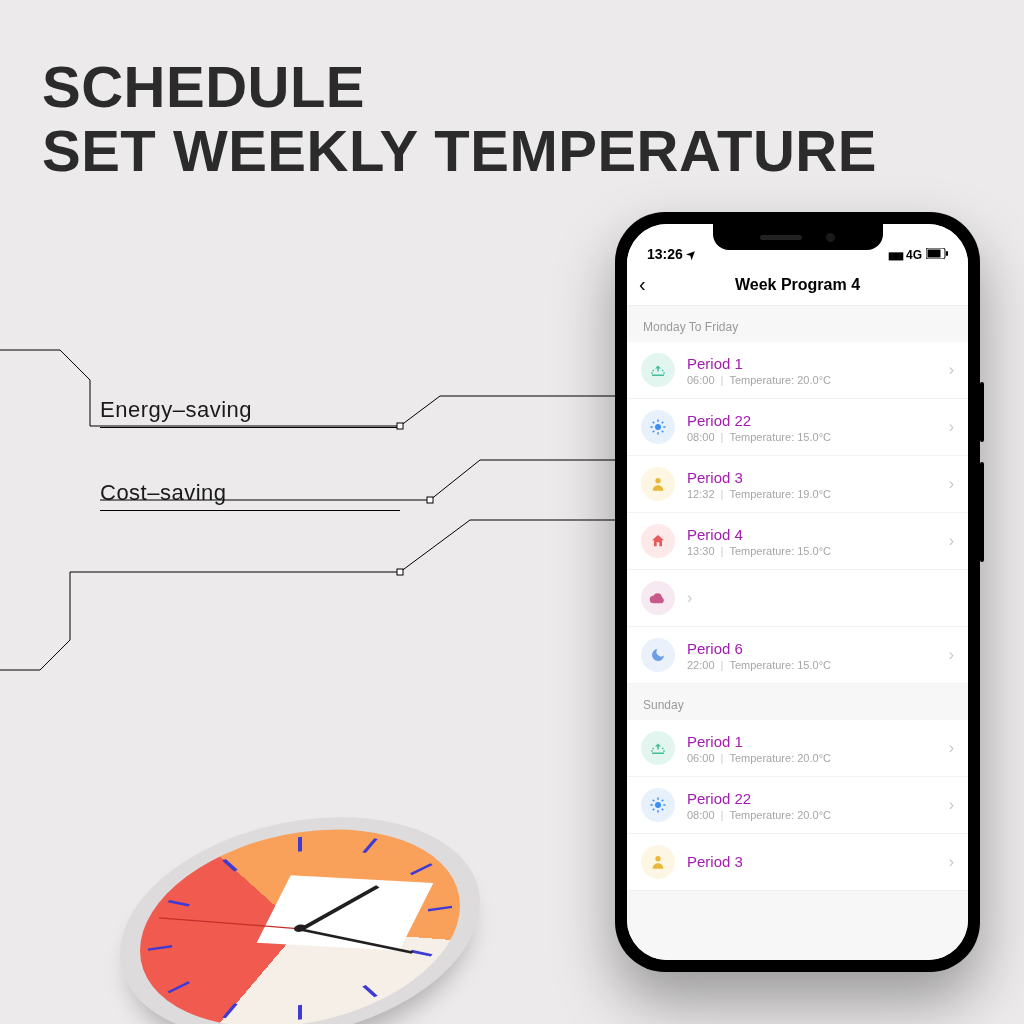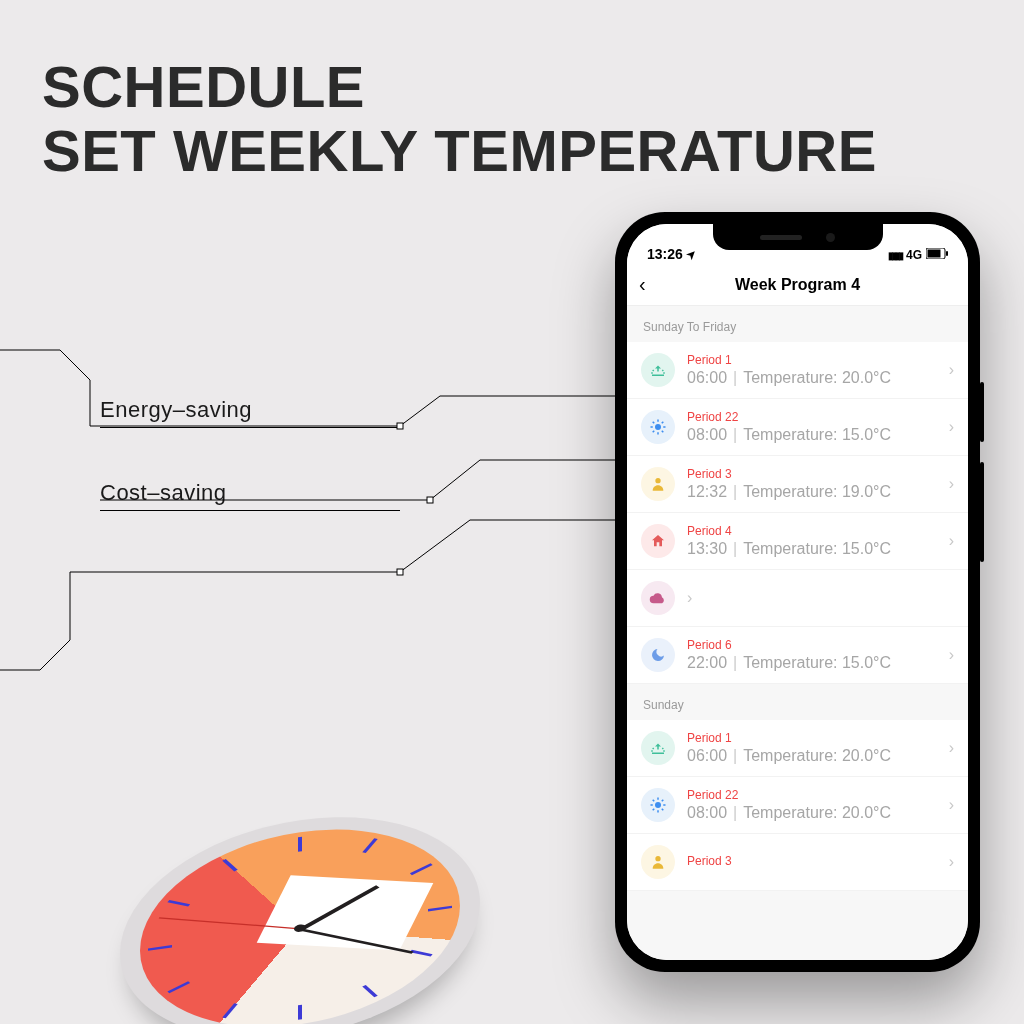--- a/index.html
+++ b/index.html
@@ -204,26 +204,26 @@
     height: 34px;
     border-radius: 50%;
     flex: none;
     display: flex;
     align-items: center;
     justify-content: center;
     font-size: 16px;
   }
   .row-text { flex: 1; min-width: 0; }
   .row-title {
-    font-size: 12px;
-    color: #ef4444;
+    font-size: 15px;
+    color: #a21caf;
     margin-bottom: 2px;
   }
   .row-sub {
-    font-size: 16px;
+    font-size: 11px;
     color: #a6a6a6;
   }
   .row-sub .sep { margin: 0 6px; color:#ccc; }
   .chevron {
     color: #c8c8c8;
     font-size: 16px;
     flex: none;
   }
 
   .ic-sunrise { background:#e2f5ef; color:#3fbf9a; }
@@ -305,21 +305,21 @@
         </span>
       </div>
     </div>
 
     <div class="nav-bar">
       <span class="nav-back">‹</span>
       <span class="nav-title">Week Program 4</span>
     </div>
 
     <div class="list-area" id="list-area">
-        <div class="section-header">Sunday To Friday</div>
+        <div class="section-header">Monday To Friday</div>
         <div class="row">
           <div class="row-icon ic-sunrise">
             <svg width="18" height="18" viewBox="0 0 24 24" fill="currentColor">
               <path d="M4 18h16v2H4zM12 6l4 4h-3v4h-2v-4H8zM3 15h2v2H3zm16 0h2v2h-2zM5.6 11.2l1.4 1.4-1.4 1.4-1.4-1.4zM18.4 11.2l1.4 1.4-1.4 1.4-1.4-1.4z"></path>
             </svg>
           </div>
           <div class="row-text">
             <div class="row-title">Period 1</div>
             <div class="row-sub"><span>06:00</span><span class="sep">|</span><span>Temperature: 20.0°C</span></div>
           </div>

